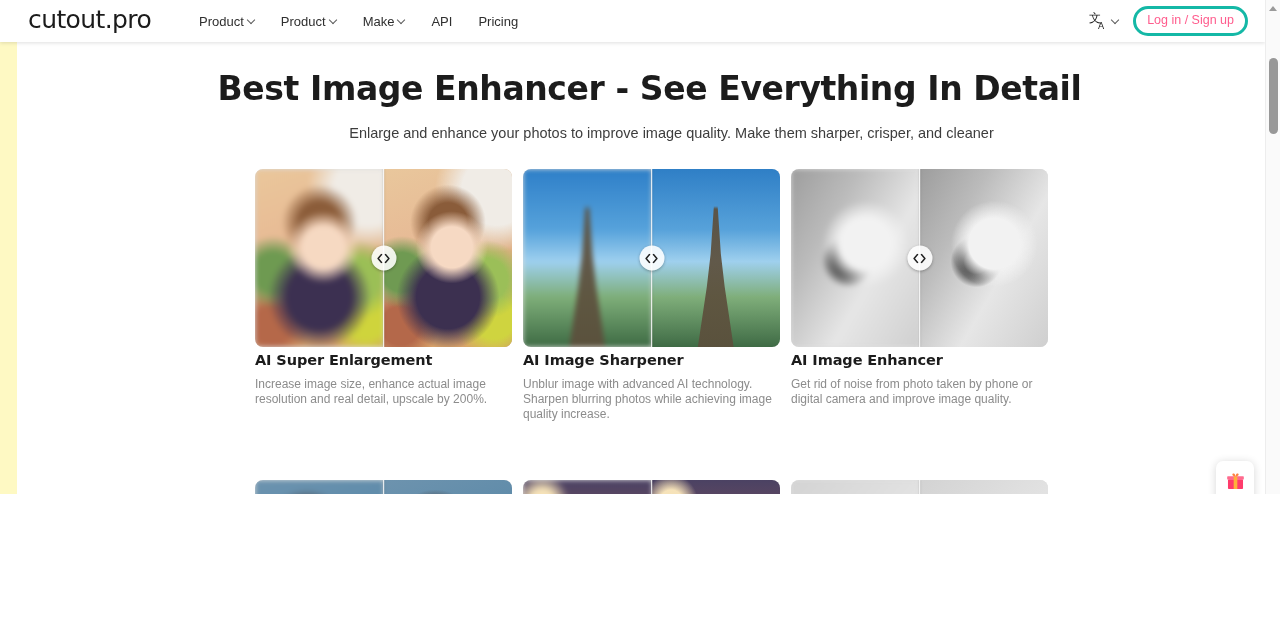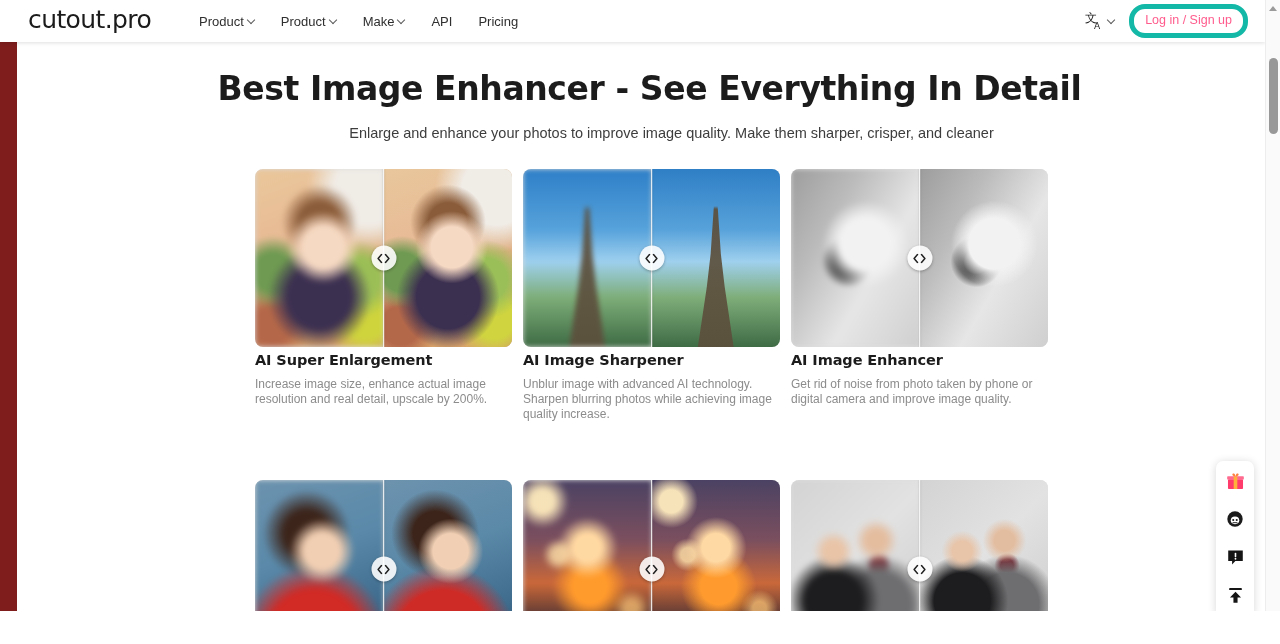--- a/index.html
+++ b/index.html
@@ -9,22 +9,22 @@
     height: 644px;
     overflow: hidden;
     background: #ffffff;
     font-family: "Liberation Sans", sans-serif;
     -webkit-font-smoothing: antialiased;
   }
 
   .page {
     position: relative;
     width: 1280px;
-    height: 611px;
-    background: #7f1d1d;
+    height: 494px;
+    background: #fef9c3;
     overflow: hidden;
   }
 
   
   .header {
     position: absolute;
     top: 0; left: 0;
     width: 1265px;
     height: 42px;
     background: #ffffff;
@@ -104,21 +104,21 @@
     cursor: pointer;
   }
   .lang-glyph {
     position: relative;
     width: 20px;
     height: 20px;
     display: block;
   }
 
   .login-btn {
-    border: 5px solid #14b8a6;
+    border: 3px solid #14b8a6;
     color: #ff5c8d;
     border-radius: 16px;
     font-size: 12.5px;
     padding: 5px 11px 6px;
     background: #fff;
     cursor: pointer;
     white-space: nowrap;
     line-height: 1;
     font-family: "Liberation Sans", sans-serif;
   }

